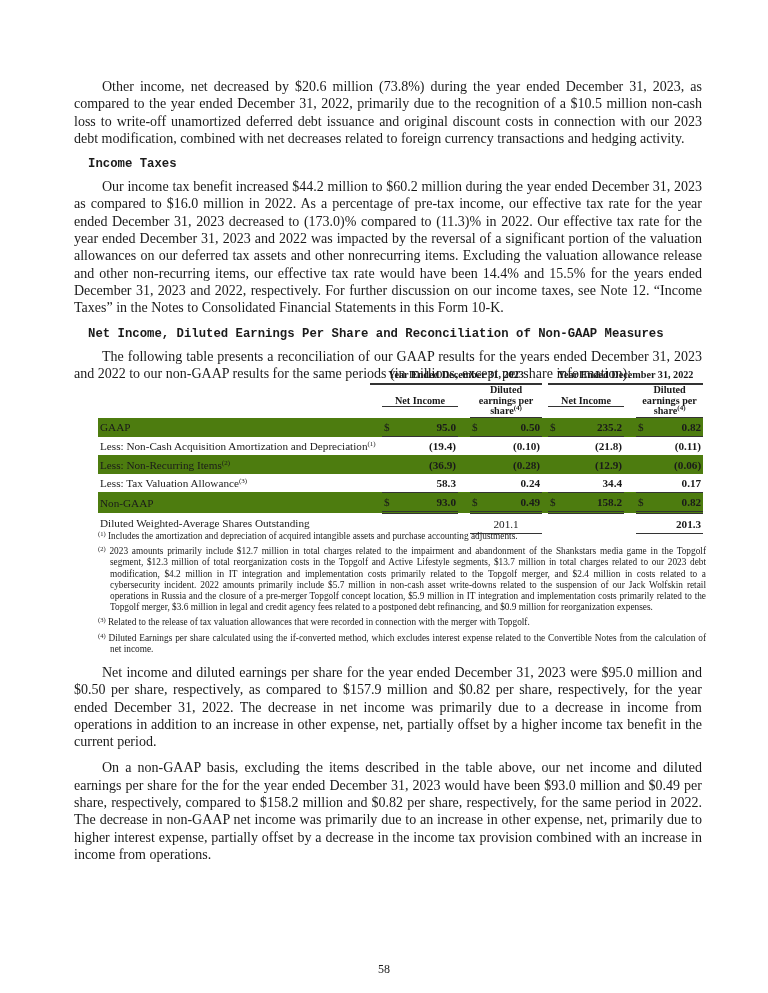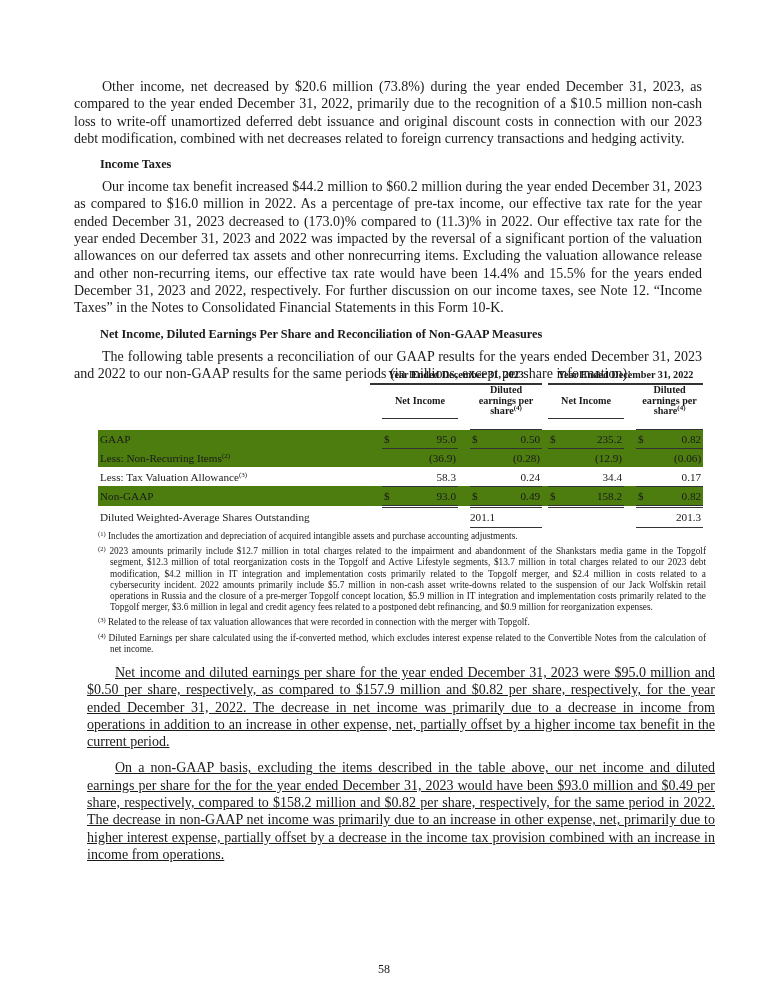--- a/index.html
+++ b/index.html
@@ -6,45 +6,45 @@
   body {
     width: 768px; height: 993px; position: relative; overflow: hidden;
     font-family: "Liberation Serif", serif; color: #1a1a1a;
   }
   .page { position: absolute; left: 74px; top: 78px; width: 628px; }
   p.body {
     margin: 0; font-size: 14px; line-height: 17.3px; text-align: justify;
     text-indent: 28px;
   }
   h3.section {
-    margin: 9px 0 5px 26px; font-size: 12.3px; font-weight: bold; line-height: 17px;
+    margin: 9px 0 5px 14px; font-size: 12.3px; font-weight: bold; line-height: 17px; font-family: Liberation Mono, monospace;
   }
   .gap { height: 9px; }
 
   
   .recon { position: absolute; left: 98px; top: 365px; width: 605px; }
   table.rt { border-collapse: collapse; width: 605px; font-size: 11.2px; table-layout: fixed; }
   table.rt td { padding: 0; height: 18.3px; vertical-align: middle; }
   .hdr-top td { font-weight: bold; font-size: 10.2px; text-align: center; height: 14px; }
   .hdr-top .yr { border-bottom: 2px solid #333; }
   .hdr-sub td { font-weight: bold; font-size: 10.2px; text-align: center; line-height: 10.5px; vertical-align: bottom; height: 40px; }
-  .hdr-sub .colh { border-bottom: 1.5px solid #333; padding-bottom: 12px; }
+  .hdr-sub .colh { border-bottom: 1.5px solid #333; padding-bottom: 0; }
   tr.shade td.sh { background: #4d7c0f; }
   .lbl { padding-left: 2px !important; white-space: nowrap; }
   .dol { text-align: left; padding-left: 2px !important; }
-  .num { text-align: right; padding-right: 2px !important; }
+  .num { text-align: right; padding-right: 2px !important; font-weight: bold; }
   .bot-dbl { border-bottom: 3px double #333; }
   .bot-s { border-bottom: 1.5px solid #333; }
   sup { font-size: 7px; vertical-align: 4px; line-height: 0; }
 
   .footnotes { position: absolute; left: 98px; top: 531px; width: 608px; font-size: 9.3px; line-height: 11.2px; }
   .fn { margin: 0 0 4px 0; padding-left: 12px; text-indent: -12px; text-align: justify; }
   .fn sup { font-size: 6.5px; vertical-align: 3px; }
 
-  .after { position: absolute; left: 87px; top: 664px; width: 628px; text-decoration: underline; }
+  .after { position: absolute; left: 74px; top: 664px; width: 628px; }
   .pagenum { position: absolute; left: 0; width: 768px; top: 929px; text-align: center; font-size: 12px; margin-top: 33px; }
 </style>
 </head>
 <body>
 
 <div class="page">
   <p class="body">Other income, net decreased by $20.6 million (73.8%) during the year ended December 31, 2023, as compared to the year ended December 31, 2022, primarily due to the recognition of a $10.5 million non-cash loss to write-off unamortized deferred debt issuance and original discount costs in connection with our 2023 debt modification, combined with net decreases related to foreign currency transactions and hedging activity.</p>
   <h3 class="section">Income Taxes</h3>
   <p class="body">Our income tax benefit increased $44.2 million to $60.2 million during the year ended December 31, 2023 as compared to $16.0 million in 2022. As a percentage of pre-tax income, our effective tax rate for the year ended December 31, 2023 decreased to (173.0)% compared to (11.3)% in 2022. Our effective tax rate for the year ended December 31, 2023 and 2022 was impacted by the reversal of a significant portion of the valuation allowances on our deferred tax assets and other nonrecurring items. Excluding the valuation allowance release and other non-recurring items, our effective tax rate would have been 14.4% and 15.5% for the years ended December 31, 2023 and 2022, respectively. For further discussion on our income taxes, see Note 12. “Income Taxes” in the Notes to Consolidated Financial Statements in this Form 10-K.</p>
   <h3 class="section">Net Income, Diluted Earnings Per Share and Reconciliation of Non-GAAP Measures</h3>
@@ -104,20 +104,35 @@
       <td class="sh dol bot-s">$</td>
       <td class="sh num bot-s">0.50</td>
       <td class="sh"></td>
       <td class="sh dol bot-s">$</td>
       <td class="sh num bot-s">235.2</td>
       <td class="sh"></td>
       <td class="sh dol bot-s">$</td>
       <td class="sh num bot-s">0.82</td>
     </tr>
 
+    <tr>
+      <td class="lbl"><span>Less: Non-Cash Acquisition Amortization and Depreciation</span><sup>(1)</sup></td>
+      <td></td>
+          <td></td>
+      <td class="num">(19.4)</td>
+      <td></td>
+          <td></td>
+      <td class="num">(0.10)</td>
+      <td></td>
+          <td></td>
+      <td class="num">(21.8)</td>
+      <td></td>
+          <td></td>
+      <td class="num">(0.11)</td>
+    </tr>
 
     <tr class="shade">
       <td class="sh lbl"><span>Less: Non-Recurring Items</span><sup>(2)</sup></td>
       <td class="sh"></td>
           <td class="sh"></td>
       <td class="sh num">(36.9)</td>
       <td class="sh"></td>
           <td class="sh"></td>
       <td class="sh num">(0.28)</td>
       <td class="sh"></td>
@@ -159,21 +174,21 @@
       <td class="sh dol bot-dbl">$</td>
       <td class="sh num bot-dbl">0.82</td>
     </tr>
 
     <tr>
       <td class="lbl" style="height:21px">Diluted Weighted-Average Shares Outstanding</td>
       <td></td>
           <td></td>
           <td></td>
       <td></td>
-      <td colspan="2" class="bot-s" style="text-align:left">201.1</td>
+      <td colspan="2" class="bot-s" style="text-align:center">201.1</td>
       <td></td>
           <td></td>
           <td></td>
       <td></td>
       <td colspan="2" class="num bot-s">201.3</td>
     </tr>
   </tbody>
     </table>
 </div>
 

